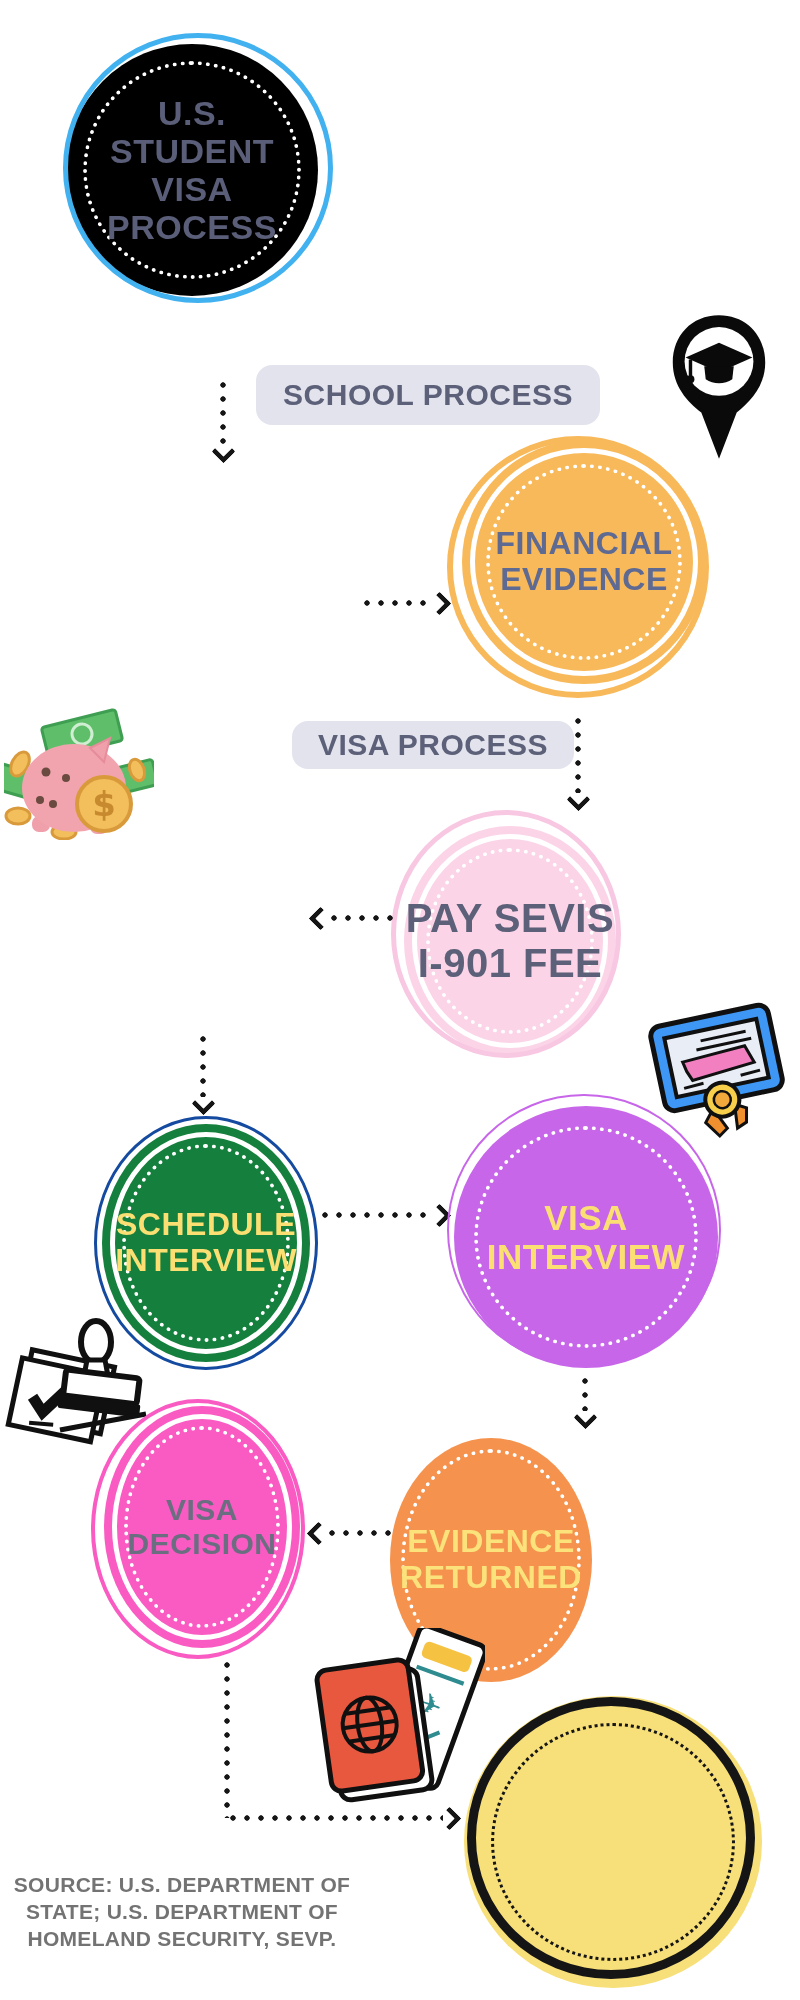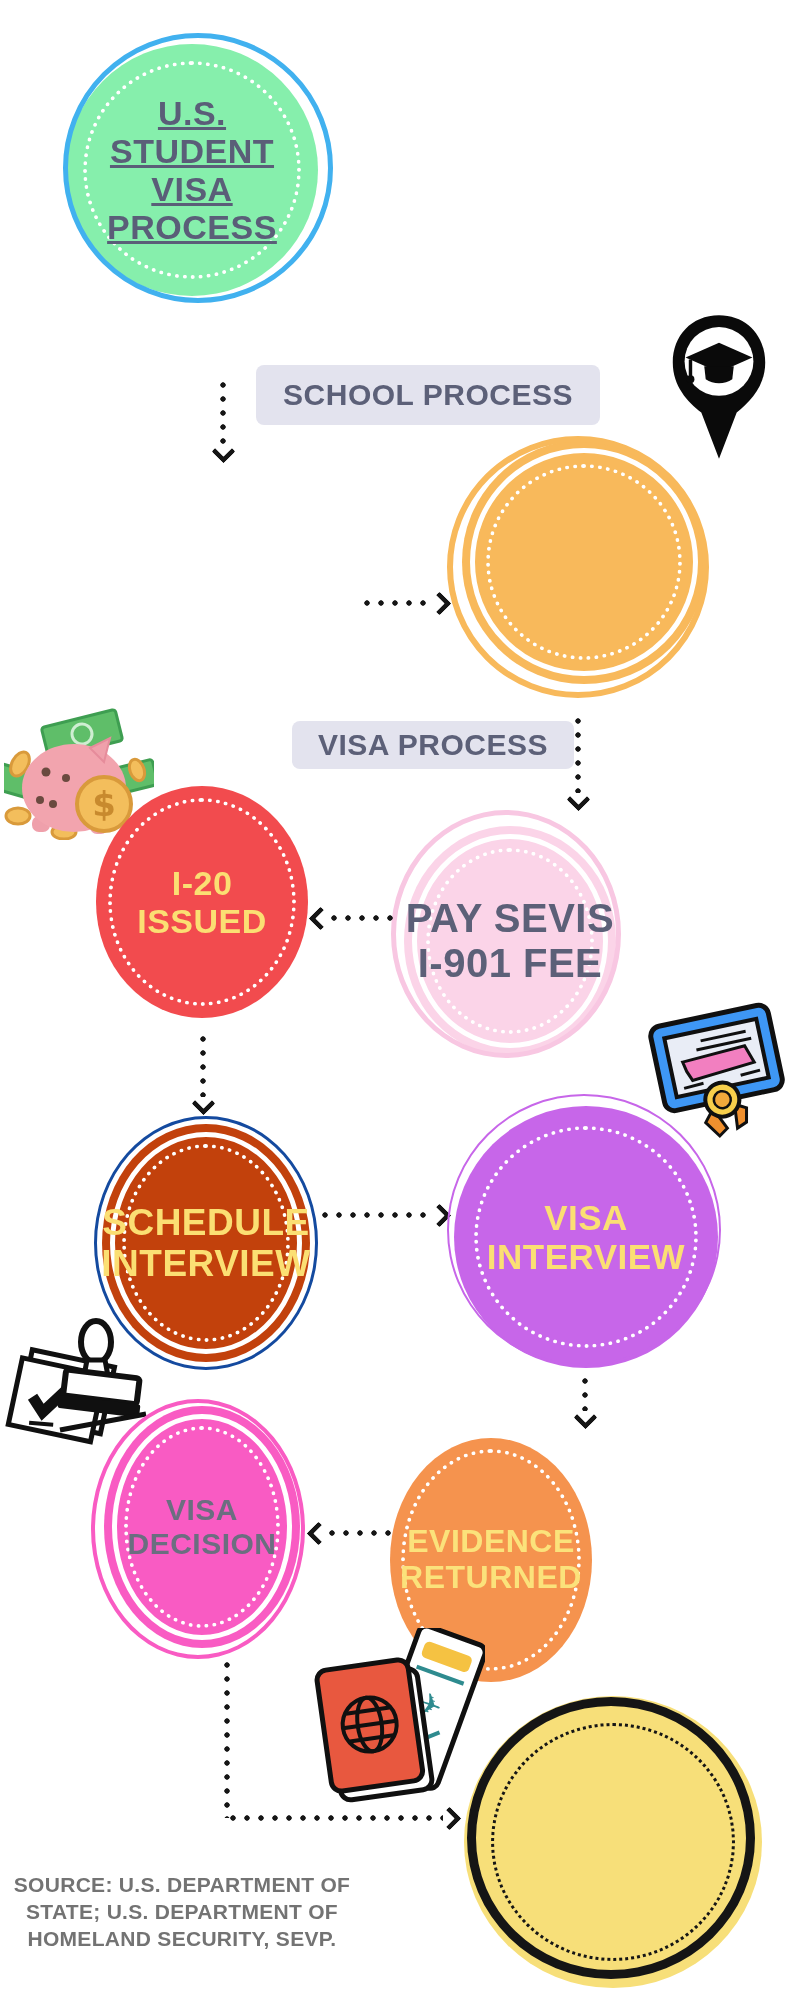--- a/index.html
+++ b/index.html
@@ -20,48 +20,48 @@
     position:relative;z-index:2;white-space:pre-line;line-height:1.12;letter-spacing:.5px;
   }
   .ringed::before{ 
     content:"";position:absolute;border-radius:50%;inset:8px;
     border:5px solid #ffffff;pointer-events:none;
   }
   .oring{ 
     position:absolute;border-radius:50%;inset:-9px;border:5px solid currentColor;pointer-events:none;
   }
   
-  .c-title{left:66px;top:44px;width:252px;height:252px;background:#86efac;color:#5A5E78;font-size:34px;text-decoration:underline;}
+  .c-title{left:66px;top:44px;width:252px;height:252px;background:#000000;color:#5A5E78;font-size:34px;}
   .c-title .oring{transform:translate(6px,-2px);color:#41B1EF;}
   .c-admission{left:92px;top:464px;width:252px;height:250px;background:#BDBDBD;color:#FBDF73;font-size:33px;}
   .c-financial{left:462px;top:440px;width:244px;height:244px;background:#F8B95B;color:#5E6A92;font-size:32px;}
   .c-financial::after{inset:24px;}
   .c-financial .oring{transform:translate(-6px,5px);color:#F8B95B;border-width:6px;}
   .c-i20{left:96px;top:786px;width:212px;height:232px;background:#F24B4E;color:#FBDF73;font-size:34px;}
   .c-i20::after{inset:12px;}
   .c-paysevis{left:404px;top:826px;width:212px;height:230px;background:#FBD4E8;color:#5C6078;font-size:40px;}
   .c-paysevis::after{inset:22px;}
   .c-paysevis .oring{transform:translate(-4px,-7px);color:#F8C7E2;}
-  .c-schedule{left:102px;top:1124px;width:208px;height:238px;background:#c2410c;color:#FBDF73;font-size:37px;}
+  .c-schedule{left:102px;top:1124px;width:208px;height:238px;background:#15803d;color:#FBDF73;font-size:32px;}
   .c-schedule::after{inset:20px;}
   .c-schedule .oring{inset:-8px;border-width:3px;color:#144A9F;}
   .c-visaint{left:454px;top:1106px;width:264px;height:262px;background:#C766E9;color:#FBDF73;font-size:35px;}
   .c-visaint::after{inset:20px;}
   .c-visaint .oring{inset:-5px;border-width:2px;color:#C766E9;transform:translate(-2px,-7px);}
   .c-decision{left:104px;top:1406px;width:196px;height:242px;background:#F95BC3;color:#6B6E80;font-size:30px;}
   .c-decision::after{inset:20px;}
   .c-decision .oring{transform:translate(-4px,2px);color:#F95BC3;border-width:4px;}
   .c-passport{left:390px;top:1438px;width:202px;height:244px;background:#F5934E;color:#FBE27B;font-size:32px;}
   .c-passport::after{inset:11px;}
   .c-final{left:464px;top:1696px;width:298px;height:292px;background:#F7DF79;color:#5E6A92;font-size:28px;}
   .c-final::after{inset:27px;border:3px dotted #151515;}
   .c-final .oring{inset:5px;border-width:9px;color:#151515;transform:translate(-2px,-4px);}
   
   .section-label{
-    position:absolute;background:#E3E3EE;border-radius:8px;color:#5C6078;
+    position:absolute;background:#E3E3EE;border-radius:16px;color:#5C6078;
     display:flex;align-items:center;justify-content:center;font-size:30px;letter-spacing:.5px;
   }
   
   .arr{position:absolute;display:flex;align-items:center;}
   .arr.v{flex-direction:column;}
   .dots{flex:1;}
   .dots-h{height:6px;background-image:radial-gradient(circle,#151515 2.4px,transparent 3px);
           background-size:14px 6px;background-repeat:repeat-x;background-position:left center;}
   .dots-v{width:6px;background-image:radial-gradient(circle,#151515 2.4px,transparent 3px);
           background-size:6px 14px;background-repeat:repeat-y;background-position:center top;}
@@ -113,20 +113,22 @@
   </div>
 
 
   <div class="arr" style="left:360px;top:591px;width:88px;height:24px">
     <span class="dots dots-h"></span>
     <span class="head right"></span>
   </div>
 
   <div class="circle c-financial ringed">
     <span class="oring"></span>
+    <span class="label">FINANCIAL
+EVIDENCE</span>
   </div>
 
   <div class="icon" style="left:4px;top:708px;width:150px;height:132px">
     <svg width="150" height="132" viewBox="0 0 150 132">
       <g transform="rotate(-14 78 26)">
         <rect x="40" y="10" width="76" height="32" rx="3" fill="#5FBE69" stroke="#3E9E51" stroke-width="3"></rect>
         <circle cx="78" cy="26" r="10" fill="none" stroke="#CFEED2" stroke-width="3"></circle>
       </g>
       <rect x="-8" y="62" width="58" height="26" rx="3" transform="rotate(16 18 75)" fill="#5FBE69" stroke="#3E9E51" stroke-width="3"></rect>
       <rect x="94" y="58" width="58" height="26" rx="3" transform="rotate(-14 122 71)" fill="#5FBE69" stroke="#3E9E51" stroke-width="3"></rect>
@@ -149,24 +151,20 @@
 
   <div class="section-label" style="left:292px;top:721px;width:282px;height:48px">
     <span>VISA PROCESS</span>
   </div>
 
   <div class="arr v" style="left:566px;top:714px;width:24px;height:94px">
     <span class="dots dots-v"></span>
     <span class="head down"></span>
   </div>
 
-  <div class="circle c-i20">
-    <span class="label">I-20
-ISSUED</span>
-  </div>
 
   <div class="circle c-paysevis ringed">
     <span class="oring"></span>
     <span class="label">PAY SEVIS
 I-901 FEE</span>
   </div>
 
   <div class="arr" style="left:312px;top:906px;width:82px;height:24px">
     <span class="head left"></span>
     <span class="dots dots-h"></span>

